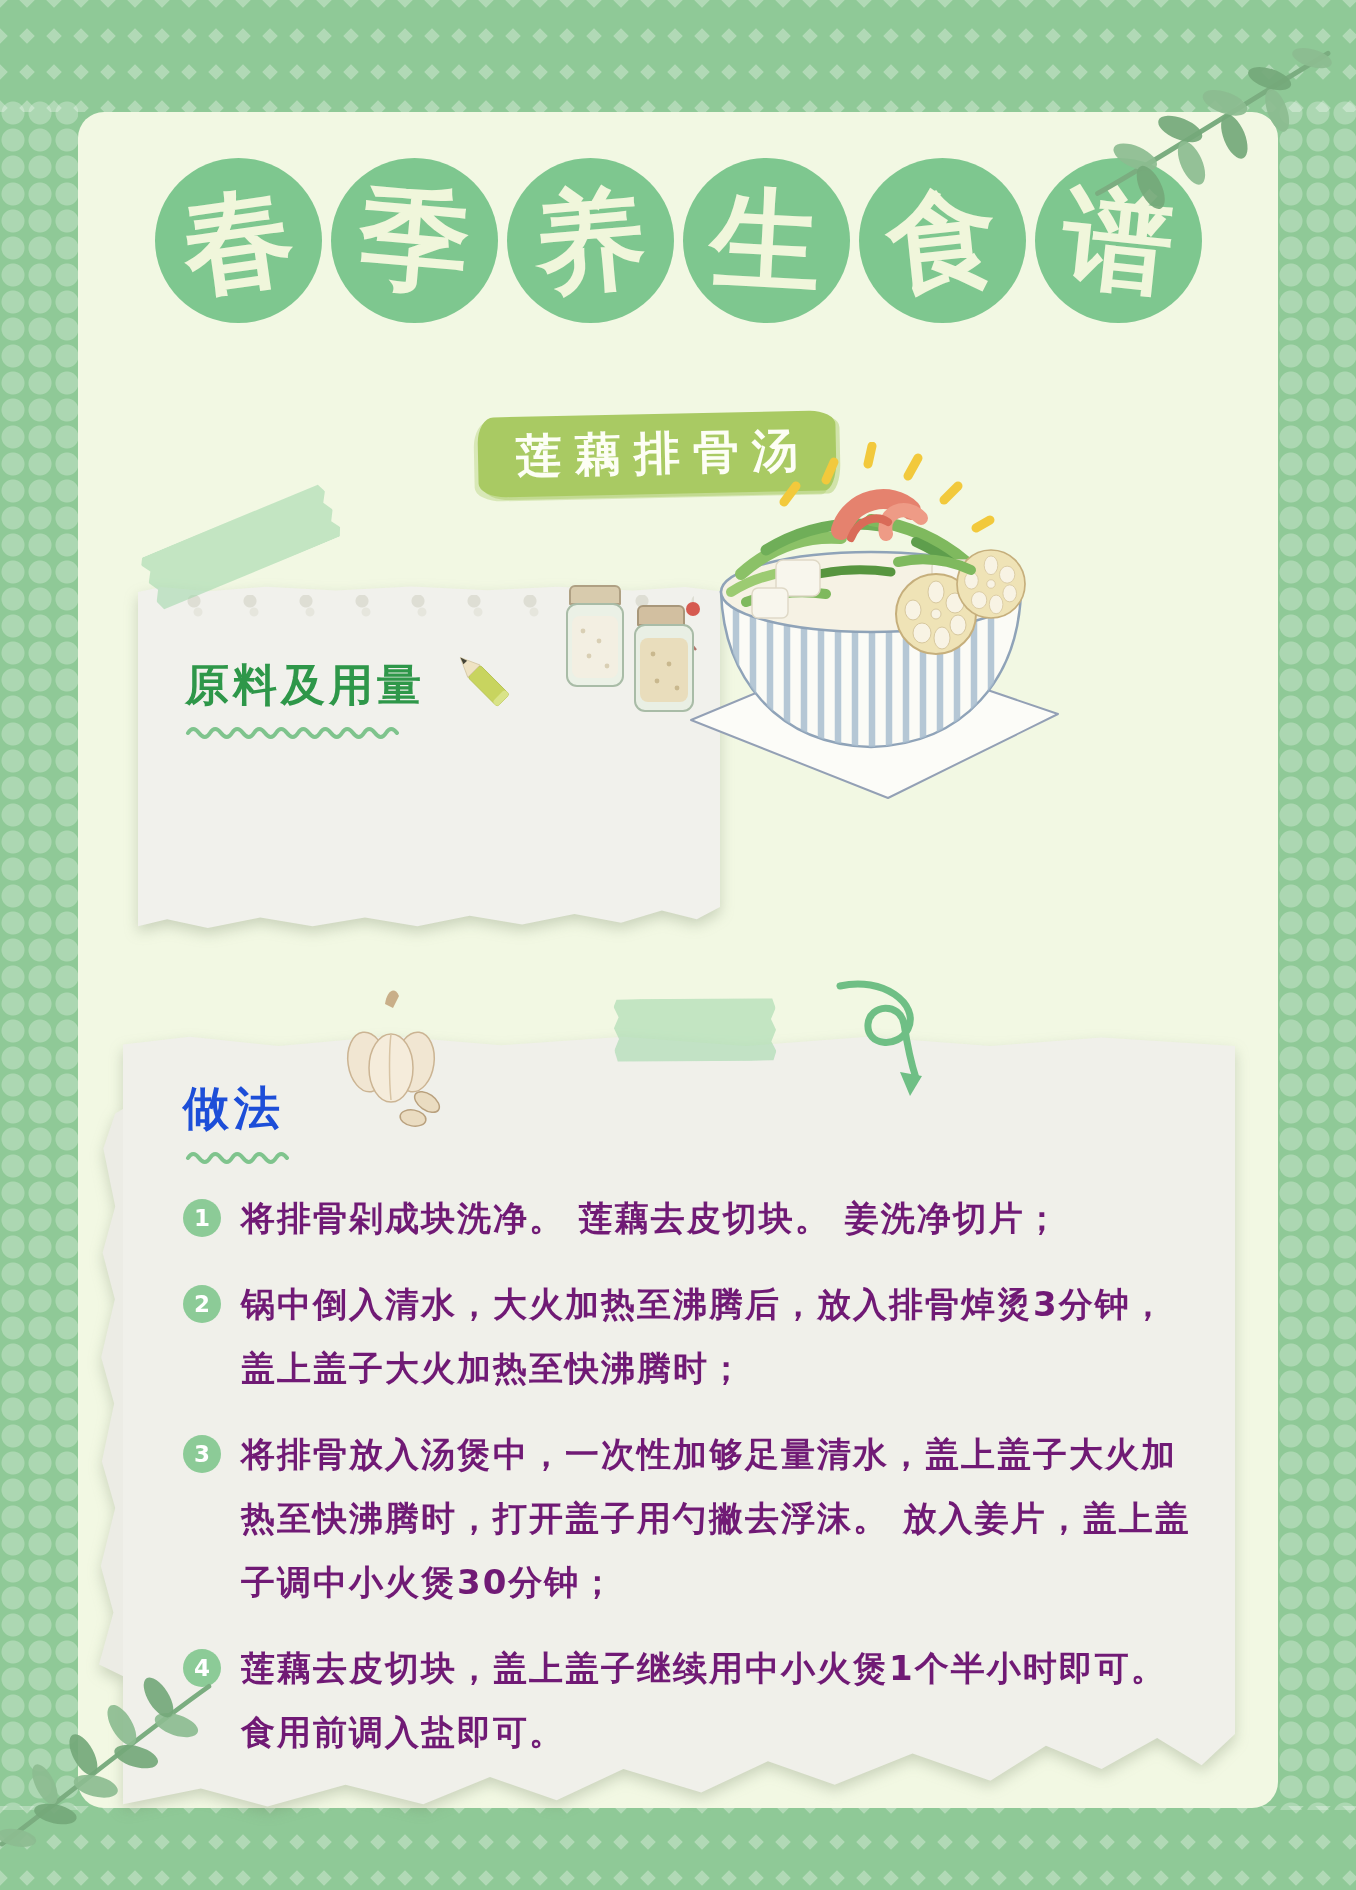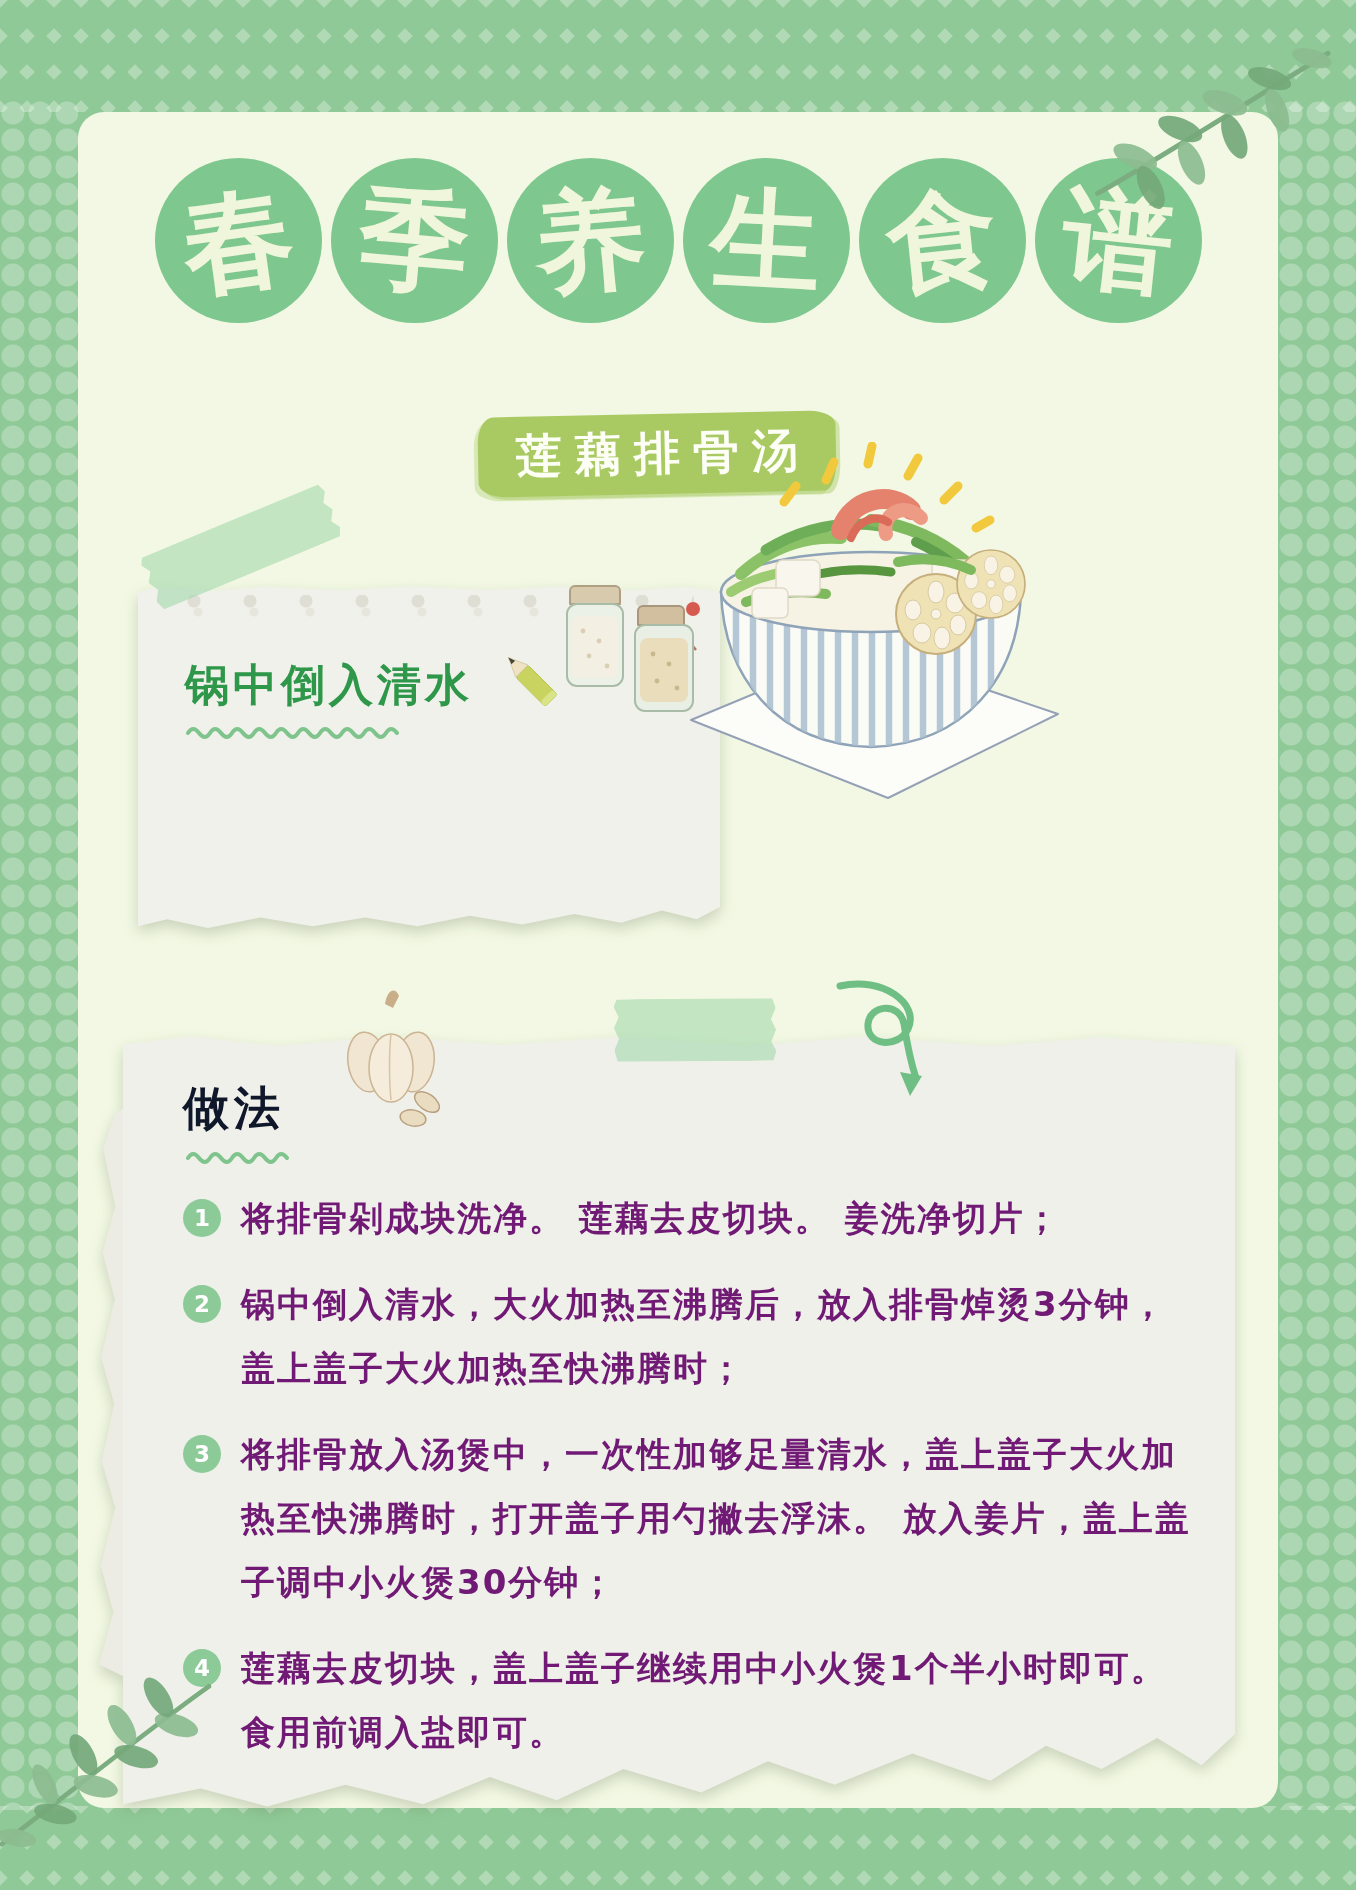--- a/index.html
+++ b/index.html
@@ -62,21 +62,21 @@
       letter-spacing:1px;font-weight:bold;}
 
   .method-wrap{left:45px;top:920px;width:1112px;height:780px;z-index:2;}
   .method-paper{background:#F0F0EA;
     clip-path:polygon(0% 1.6%,6% .6%,14% 1.8%,24% .5%,34% 1.7%,45% .6%,56% 1.8%,67% .6%,78% 1.8%,88% .7%,100% 1.8%,
       100% 90%,97% 94%,93% 90.5%,88% 94.5%,83% 91.5%,78% 96%,71% 92.5%,64% 96.5%,58% 93.5%,52% 97.5%,45% 94.5%,39% 98.5%,
       33% 95.5%,27% 99%,20% 96.5%,13% 99.3%,7% 97%,0% 99%);}
   .torn-tabs{position:absolute;left:-24px;top:70px;width:36px;height:580px;background:#ECECE5;
     clip-path:polygon(100% 0,100% 100%,0 97%,40% 88%,5% 80%,45% 70%,8% 62%,42% 52%,6% 44%,44% 34%,10% 26%,45% 18%,12% 8%,45% 2%);}
   .method-content{position:relative;padding:46px 40px 0 60px;}
-  .m-heading{font-size:46px;font-weight:bold;color:#0f172a;letter-spacing:5px;}
+  .m-heading{font-size:46px;font-weight:bold;color:#1d4ed8;letter-spacing:5px;}
   .steps{margin-top:14px;}
   .step{display:flex;gap:20px;margin-top:22px;align-items:flex-start;}
   .step-num{flex:0 0 38px;height:38px;border-radius:50%;background:#8CCB97;color:#FFFFFF;
       font-weight:bold;font-size:23px;display:flex;align-items:center;justify-content:center;margin-top:13px;}
   .step-text{font-size:34px;line-height:64px;color:#701a75;letter-spacing:2px;font-weight:bold;}
 
   
   .tape{position:absolute;background:rgba(160,215,170,.58);
     clip-path:polygon(2% 0,98% 3%,100% 18%,97% 35%,100% 52%,97% 70%,100% 85%,98% 100%,2% 97%,0 80%,3% 62%,0 45%,3% 28%,0 12%);}
   .tape-diag{left:64px;top:406px;width:198px;height:58px;transform:rotate(-23deg);z-index:4;}
@@ -126,21 +126,21 @@
     </div>
 
     <div class="subtitle-badge">
       <span class="subtitle-text">莲藕排骨汤</span>
     </div>
 
     <div class="paper-wrap ing-wrap">
       <div class="paper ing-paper">
         <div class="perf-row"></div>
         <div class="ing-heading-row">
-          <span class="ing-heading">锅中倒入清水</span>
+          <span class="ing-heading">原料及用量</span>
           <svg width="78" height="78" viewBox="0 0 90 90">
             <g transform="rotate(135 45 45)">
               <rect x="36" y="6" width="20" height="48" rx="3" fill="#C8D45F" stroke="#B5C14E"></rect>
               <rect x="36" y="6" width="20" height="8" rx="3" fill="#D9E388"></rect>
               <path d="M36 54 L56 54 L46 76 Z" fill="#EFE3C4" stroke="#D6C9A6"></path>
               <path d="M43 68 L49 68 L46 76 Z" fill="#454537"></path>
             </g>
           </svg>
         </div>
         <svg class="wave" width="215" height="16" viewBox="0 0 215 16">

